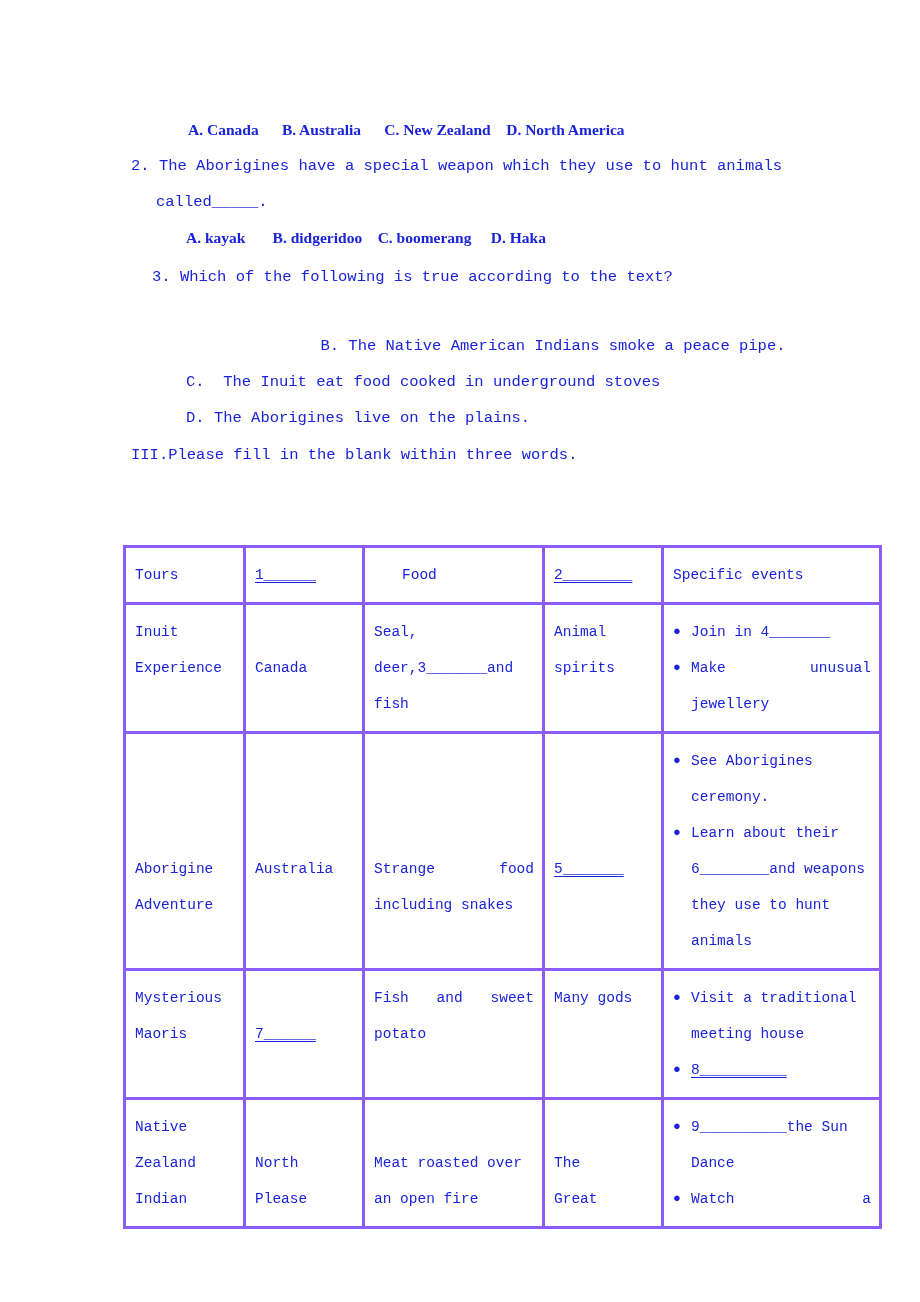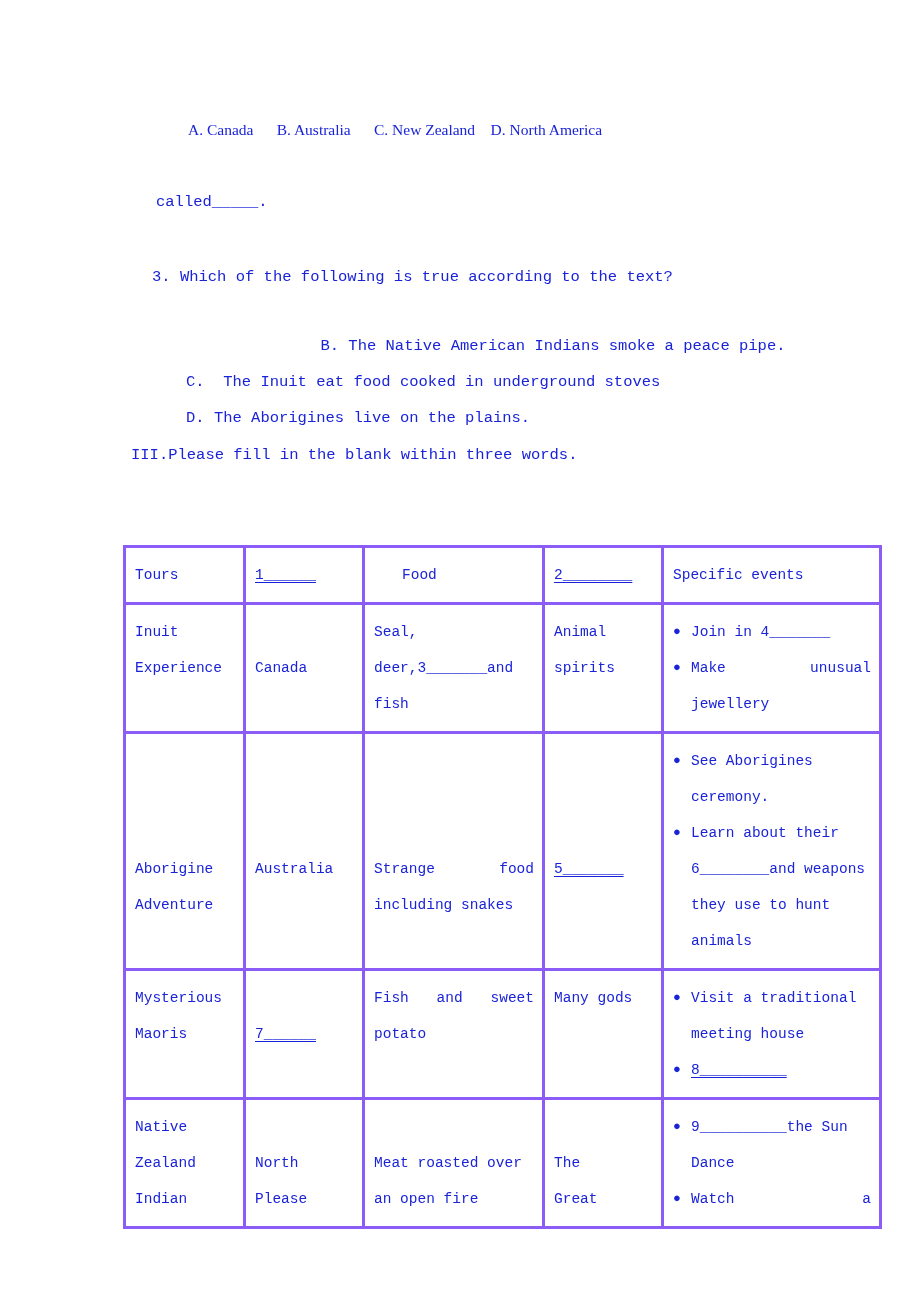--- a/index.html
+++ b/index.html
@@ -29,20 +29,21 @@
   }
   .qline {
     font-size: 15.5px;
     line-height: 36px;
     color: #1a23d8;
     white-space: pre;
     font-family: "Liberation Mono", "DejaVu Sans Mono", monospace;
   }
   .serif {
     font-family: "Liberation Serif", "DejaVu Serif", serif;
+    font-weight: bold;
   }
   .indent-opts {
     padding-left: 188px;
   }
   .indent-sub {
     padding-left: 156px;
   }
   .indent-sub2 {
     padding-left: 186px;
   }
@@ -102,25 +103,31 @@
 </style>
 </head>
 <body>
 
 <div class="page">
 
   <div class="qblock" style="top: 112px;">
     <div class="qline serif indent-opts">A. Canada      B. Australia      C. New Zealand    D. North America</div>
   </div>
 
+  <div class="qblock" style="top: 148px;">
+    <div class="qline indent-head">2. The Aborigines have a special weapon which they use to hunt animals</div>
+  </div>
 
   <div class="qblock" style="top: 184px;">
     <div class="qline indent-sub">called_____.</div>
   </div>
 
+  <div class="qblock" style="top: 220px;">
+    <div class="qline serif indent-sub2">A. kayak       B. didgeridoo    C. boomerang     D. Haka</div>
+  </div>
 
   <div class="qblock" style="top: 259px; padding-left: 21px;">
     <div class="qline indent-head">3. Which of the following is true according to the text?</div>
   </div>
 
 
   <div class="qblock" style="top: 328px; text-align: center;">
     <div class="qline indent-sub2">B. The Native American Indians smoke a peace pipe.</div>
   </div>
 

